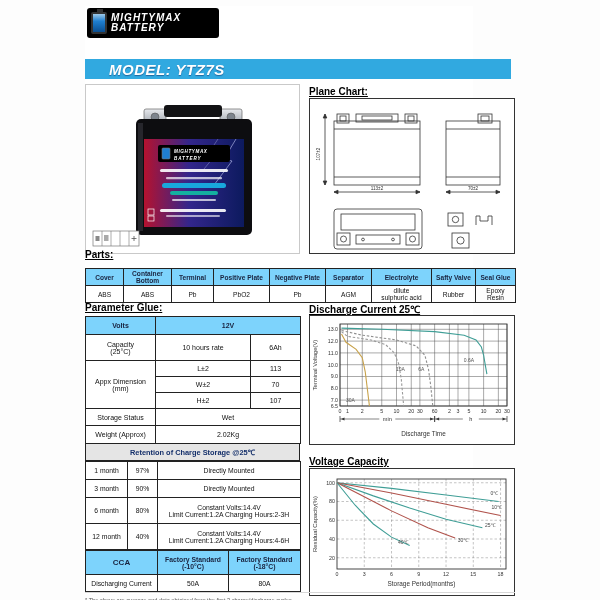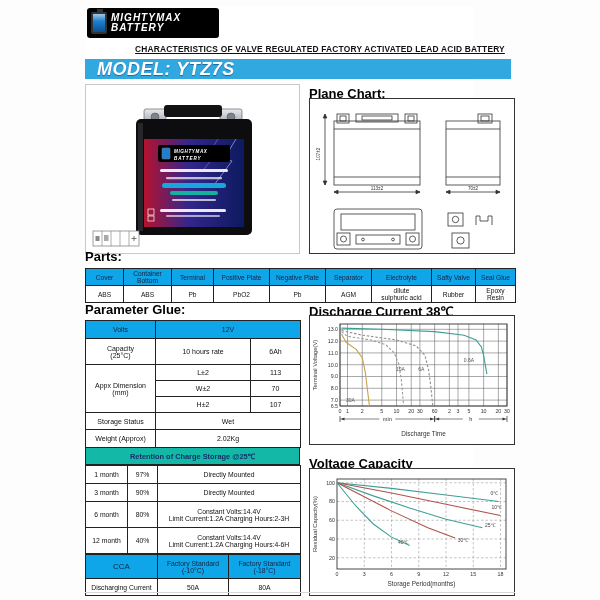--- a/index.html
+++ b/index.html
@@ -6,43 +6,43 @@
   html,body { width:600px; height:600px; background:#fdfdfd; font-family:"Liberation Sans", sans-serif; color:#111; }
   #sheet { position:absolute; left:85px; top:6px; width:388px; height:588px; background:#fff; }
 
   
   #logo { position:absolute; left:2px; top:2px; width:132px; height:30px; background:#000; border-radius:3px; display:flex; align-items:center; padding:2px 4px; }
   #logo .batt { width:16px; height:22px; background:linear-gradient(#9ec9e8,#1f7fd0 40%,#0a4f92); border:2px solid #333; border-radius:2px; position:relative; margin-right:4px; }
   #logo .batt:before { content:""; position:absolute; left:4px; top:-5px; width:6px; height:3px; background:#333; }
   #logo .ltxt { color:#fff; font-weight:bold; font-style:italic; font-size:10px; line-height:10px; letter-spacing:1px; }
   #doc-title { position:absolute; left:40px; top:38px; width:390px; text-align:center; font-size:8.4px; font-weight:bold; text-decoration:underline; letter-spacing:.2px; }
   #model-bar { position:absolute; left:0; top:53px; width:426px; height:20px; background:#31a9e0; display:flex; align-items:center; }
-  #model-bar span { color:#fff; font-weight:bold; font-style:italic; font-size:18px; margin-left:12px; letter-spacing:.5px; text-shadow:0 1px 1px rgba(0,0,60,.4); }
+  #model-bar span { color:#fff; font-weight:bold; font-style:italic; font-size:15px; margin-left:24px; letter-spacing:.5px; text-shadow:0 1px 1px rgba(0,0,60,.4); }
 
   
   #battery-box { position:absolute; left:0; top:78px; width:215px; height:170px; border:1px solid #c9c9c9; background:#fff; }
-  .sec-title { font-size:13px; font-weight:bold; color:#000; }
+  .sec-title { font-size:10px; font-weight:bold; color:#000;text-decoration:underline; }
   #plane-title { position:absolute; left:224px; top:80px; }
   #plane-box { position:absolute; left:224px; top:92px; width:206px; height:156px; border:1px solid #333; background:#fff; }
 
   
   #parts-title { position:absolute; left:0; top:243px; }
   table { border-collapse:collapse; }
   td,th { border:1px solid #222; font-size:6.6px; text-align:center; vertical-align:middle; padding:1px 1px; }
-  .cyan { background:#0ea5e9; color:#19233f; font-weight:normal;margin-top:45px; }
+  .cyan { background:#7dd3fc; color:#19233f; font-weight:bold;margin-top:45px; }
   #parts-table { position:absolute; left:0; top:262px; width:430px; table-layout:fixed; }
   #parts-table td { height:15px; }
   .pre { white-space:pre-line; }
 
   
   #left-col { position:absolute; left:0; top:296px; width:215px; }
   #param-title { margin-bottom:3px; }
   #param-table, #retention-table, #cca-table { width:215px; table-layout:fixed; }
   #param-table td { font-size:7px; }
-  #retention-head { width:215px; background:#14b8a6; border:1px solid #222; border-top:none; color:#15306b; font-weight:bold; font-size:7.4px; text-align:center; padding:3px 4px; }
+  #retention-head { width:215px; background:#e5e5e5; border:1px solid #222; border-top:none; color:#15306b; font-weight:bold; font-size:7.4px; text-align:center; padding:3px 4px; }
   #retention-table td { font-size:6.8px; }
   #cca-table td { font-size:6.8px; }
   #footnote { width:215px; font-size:5.6px; color:#555; margin-top:4px; line-height:1.5; }
 
   
   #discharge-title { position:absolute; left:224px; top:296px; }
   #discharge-box { position:absolute; left:224px; top:309px; width:206px; height:130px; border:1px solid #333; background:#fff; }
   #residual-title { position:absolute; left:224px; top:450px; }
   #residual-box { position:absolute; left:224px; top:462px; width:206px; height:128px; border:1px solid #333; background:#fff; }
   svg text { font-family:"Liberation Sans", sans-serif; }
@@ -53,21 +53,20 @@
 
 <div id="sheet">
 
   <div id="logo">
     <div class="batt"></div>
     <div class="ltxt">
       <div>MIGHTYMAX</div>
       <div>BATTERY</div>
     </div>
   </div>
-  <div id="doc-title">CHARACTERISTICS OF VALVE REGULATED FACTORY ACTIVATED LEAD ACID BATTERY</div>
   <div id="model-bar">
     <span>MODEL: YTZ7S</span>
   </div>
 
   <div id="battery-box">
     <svg width="213" height="168" viewBox="0 0 213 168">
       <defs>
         <linearGradient id="lbl" x1="0" y1="0" x2="1" y2="0">
           <stop offset="0" stop-color="#b5122f"></stop>
             <stop offset="0.45" stop-color="#33268c"></stop>
@@ -302,21 +301,21 @@
         <td>Discharging Current</td>
         <td>50A</td>
         <td>80A</td>
       </tr>
     </tbody>
       </table>
 
     <div id="footnote">* The above are average and data obtained from the first 3 charge/discharge cycles. These are not minimum values.</div>
   </div>
 
-  <div id="discharge-title" class="sec-title">Discharge Current 38℃</div>
+  <div id="discharge-title" class="sec-title">Discharge Current 25℃</div>
   <div id="discharge-box">
     <svg id="discharge-svg" width="204" height="128" viewBox="0 0 204 128">
         <line x1="30" y1="8" x2="30" y2="90" stroke="#555" stroke-width="0.5"></line>
         <line x1="37.515" y1="8" x2="37.515" y2="90" stroke="#555" stroke-width="0.5"></line>
         <line x1="52.26331025150887" y1="8" x2="52.26331025150887" y2="90" stroke="#555" stroke-width="0.5"></line>
         <line x1="71.75951592509374" y1="8" x2="71.75951592509374" y2="90" stroke="#555" stroke-width="0.5"></line>
         <line x1="86.5078261766026" y1="8" x2="86.5078261766026" y2="90" stroke="#555" stroke-width="0.5"></line>
         <line x1="101.25613642811147" y1="8" x2="101.25613642811147" y2="90" stroke="#555" stroke-width="0.5"></line>
         <line x1="109.88334487424557" y1="8" x2="109.88334487424557" y2="90" stroke="#555" stroke-width="0.5"></line>
         <line x1="124.63165512575445" y1="8" x2="124.63165512575445" y2="90" stroke="#555" stroke-width="0.5"></line>

